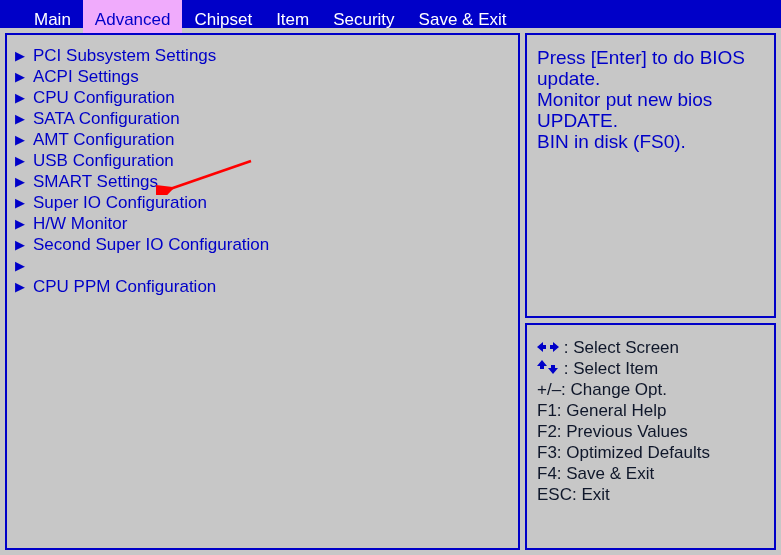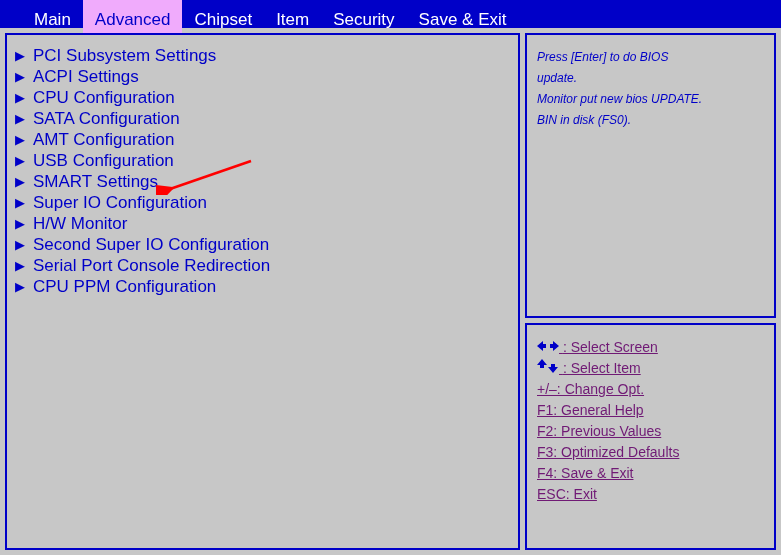--- a/index.html
+++ b/index.html
@@ -75,29 +75,27 @@
     }
     .arrow-icon {
       color: #0000c8;
       font-size: 13px;
       margin-right: 6px;
       display: inline-block;
       width: 12px;
     }
     .help-text {
       color: #0000c8;
-      font-size: 12px;
+      font-size: 19px;
       line-height: 21px;
-      font-style: italic;
     }
     .keys-line {
-      color: #701a75;
-      font-size: 14px;
+      color: #0f172a;
+      font-size: 17px;
       line-height: 21px;
-      text-decoration: underline;
     }
     .keysym {
       display: inline-block;
     }
     .red-arrow {
       position: absolute;
       pointer-events: none;
     }
   </style>
 </head>
@@ -150,21 +148,20 @@
     <div class="menu-item">
       <span class="arrow-icon">▶</span>
       <span>H/W Monitor</span>
     </div>
     <div class="menu-item">
       <span class="arrow-icon">▶</span>
       <span>Second Super IO Configuration</span>
     </div>
     <div class="menu-item">
       <span class="arrow-icon">▶</span>
-      <span>Serial Port Console Redirection</span>
     </div>
     <div class="menu-item">
       <span class="arrow-icon">▶</span>
       <span>CPU PPM Configuration</span>
     </div>
 
     <svg class="red-arrow" style="left:149px; top:122px;" width="100" height="38" viewBox="0 0 100 38">
       <defs>
         <marker id="ahead" markerWidth="8" markerHeight="8" refX="2" refY="4" orient="auto">
           <path d="M8,0 L0,4 L8,8 Z" fill="#ff0000"></path>

